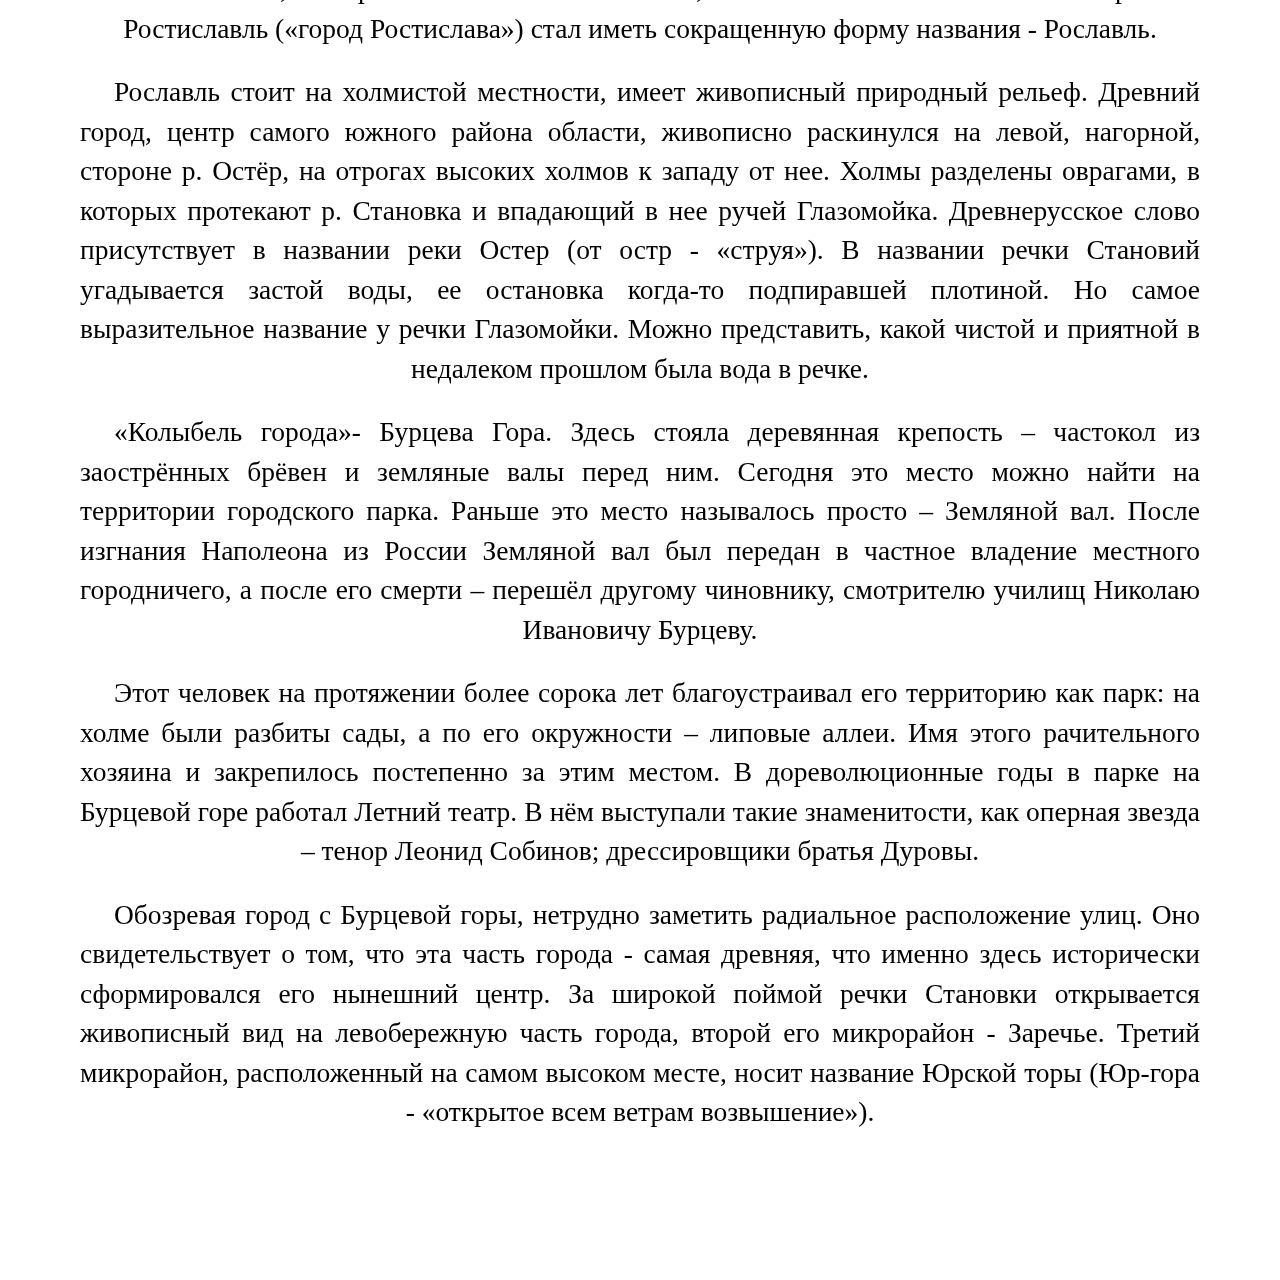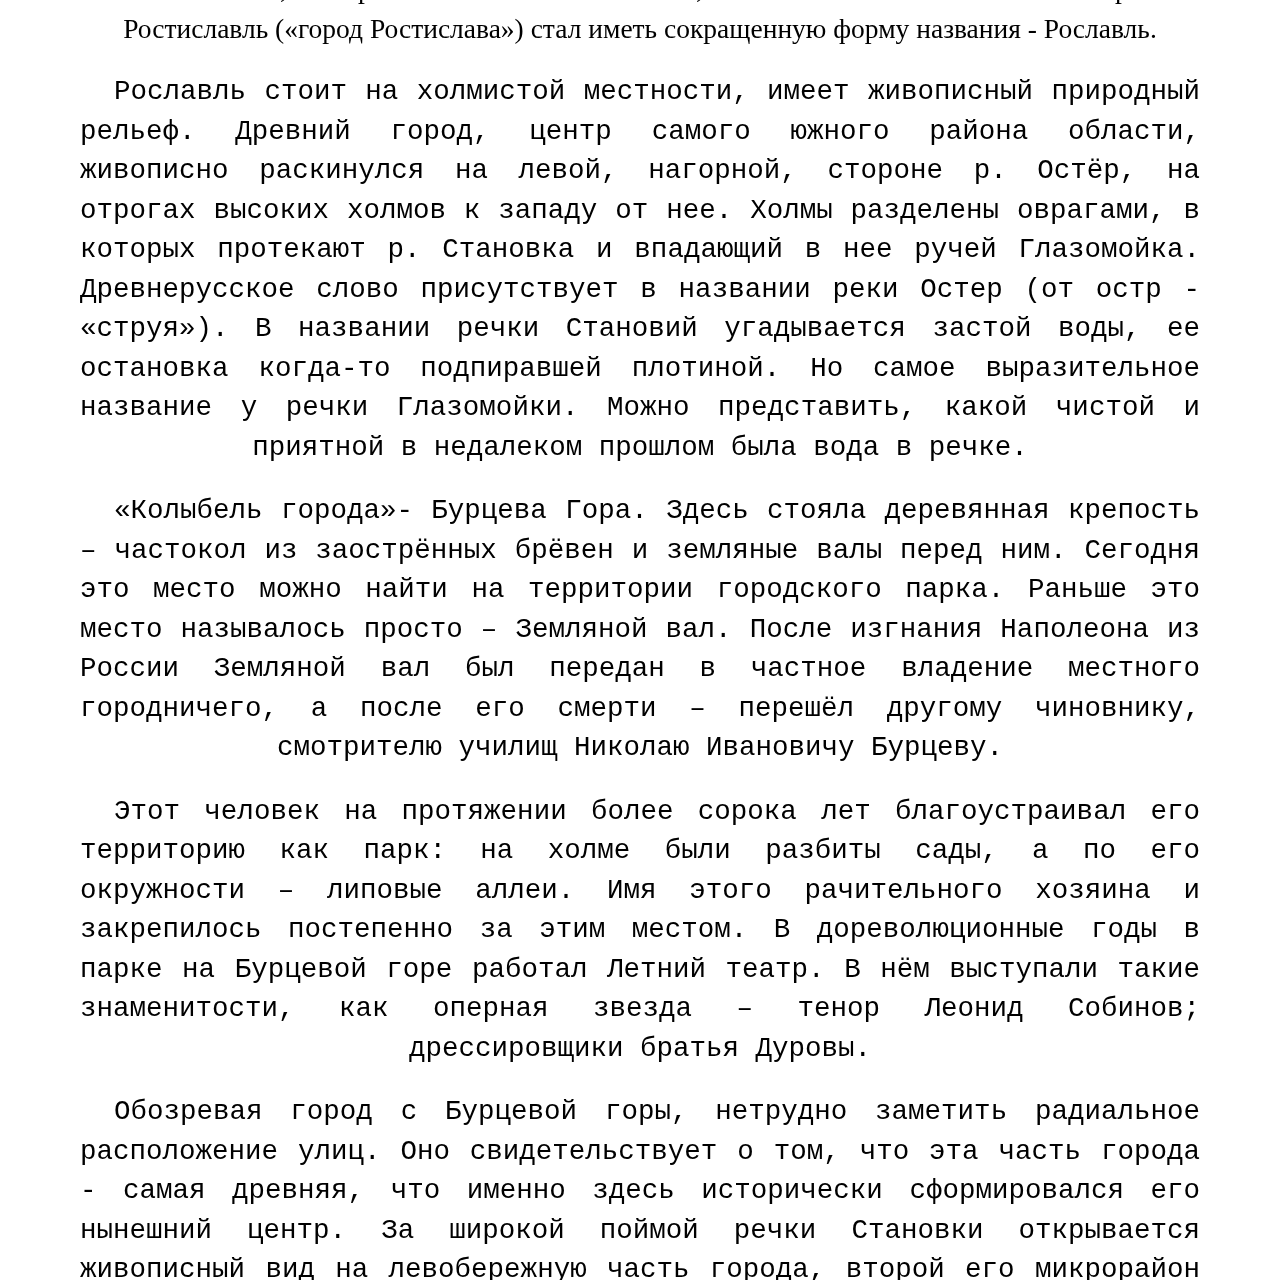--- a/index.html
+++ b/index.html
@@ -42,21 +42,20 @@
     text-align-last: center;   
     text-indent: 0;
     color: #000000;
     word-spacing: 0.0em;
     letter-spacing: 0.0px;
     -webkit-font-smoothing: antialiased;
   }
 
   p.para.indent {
     text-indent: 34px;
-    font-family: Liberation Mono, monospace;
   }
 
   
   p.para:last-child {
     margin-bottom: 0;
   }
 </style>
 </head>
 <body>
 

